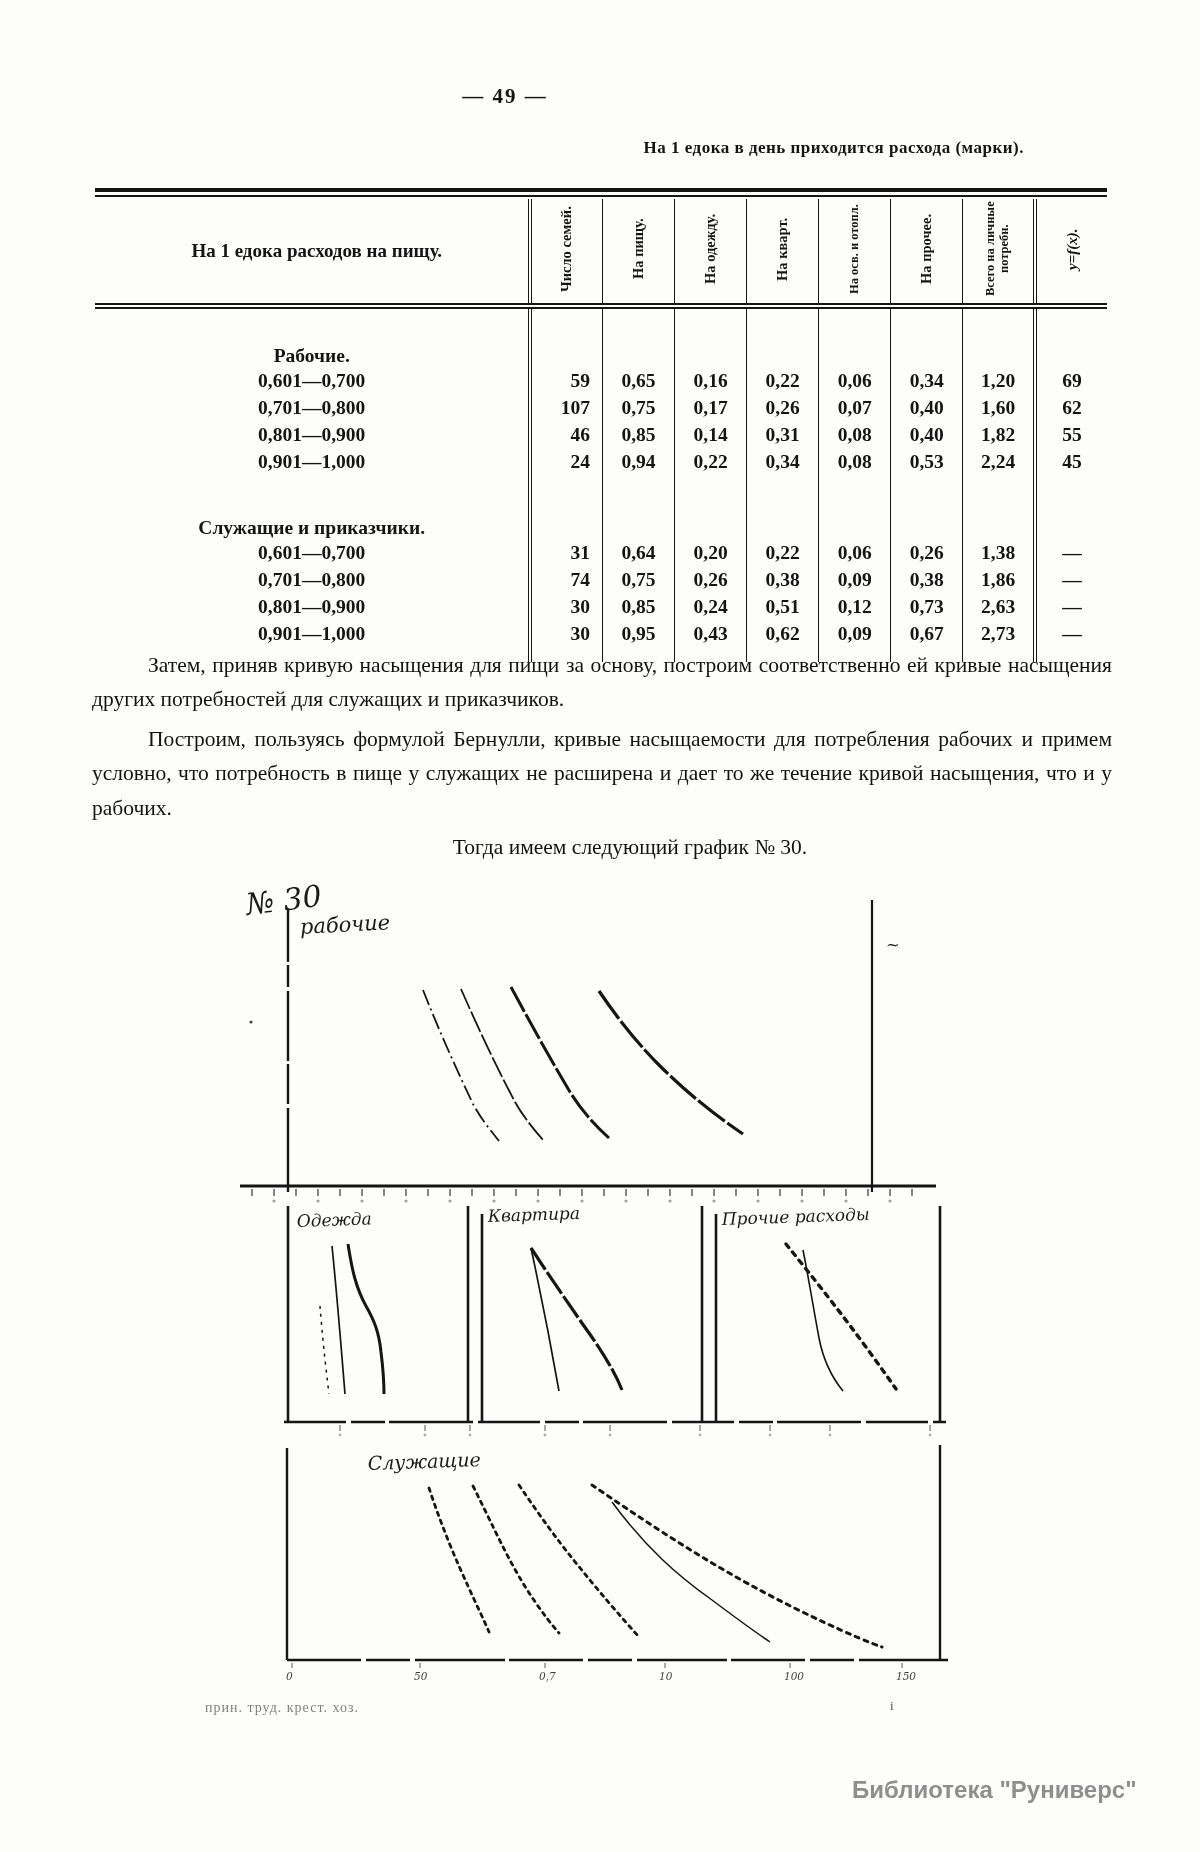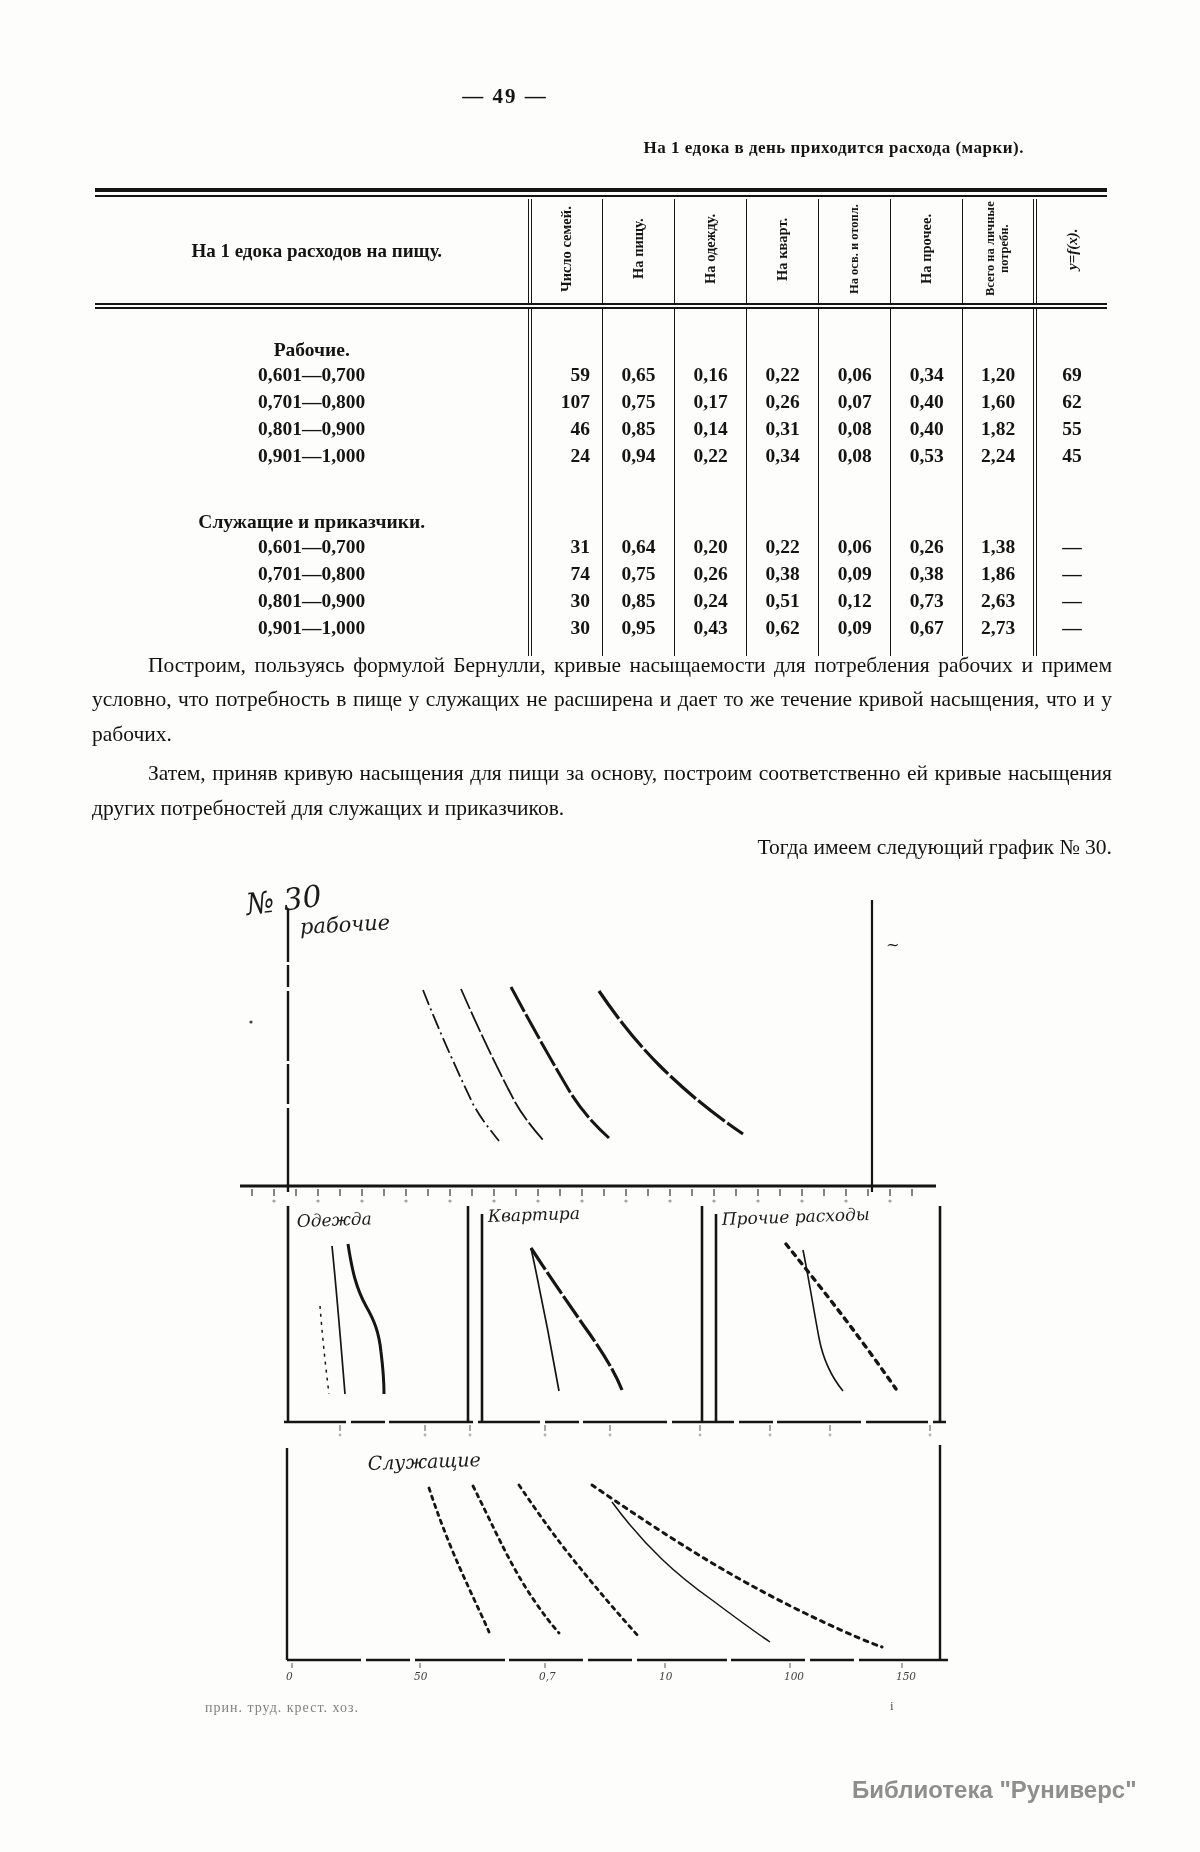--- a/index.html
+++ b/index.html
@@ -24,29 +24,29 @@
   th.rowhead-h{font-size:19px;text-align:center;padding-left:10px;}
   th.rot span{display:inline-block;writing-mode:vertical-rl;transform:rotate(180deg);
     height:96px;line-height:1.1;font-size:14.5px;white-space:normal;}
   th.rot.sm span{font-size:12.5px;height:100px;}
   th.rot.it span{font-style:italic;font-size:15px;}
   .c-sep{border-left:1.6px solid #161616;}
   .c-dbl{border-left:4px double #161616;}
   tbody td{height:27px;font-size:19.5px;font-weight:600;text-align:center;padding:0;}
   tbody td.num{text-align:right;padding-right:12px;}
   td.rowhead{text-align:center;}
-  tr.group-row td{height:34px;padding-top:18px;font-weight:700;vertical-align:bottom;}
+  tr.group-row td{height:34px;padding-top:24px;font-weight:700;vertical-align:bottom;}
   tr.group-row.gap td{padding-top:30px;}
   tr.spacer td{height:15px;}
 
   
   .paras{position:absolute;top:648px;left:92px;width:1020px;
     font-size:21.5px;line-height:1.6;text-align:justify;color:#121212;}
   .paras p{margin:0 0 5px 0;text-indent:56px;font-weight:500;}
-  .paras p:last-child{text-align:right;}
+  .paras p:last-child{text-align:center;}
 
   
   svg.fig{position:absolute;top:870px;left:0;}
   svg.fig path, svg.fig line{stroke:#151515;fill:none;}
   svg.fig text{font-family:"DejaVu Serif",serif;font-style:italic;fill:#1a1a1a;}
   .tick-label{font-family:"DejaVu Serif",serif;font-style:italic;fill:#6a6a6a;}
 
   .footnote{position:absolute;top:1700px;left:205px;font-size:14px;color:#737373;
     letter-spacing:1px;opacity:.9;}
   .sig{position:absolute;top:1698px;left:890px;font-size:13px;color:#555;}
@@ -210,22 +210,22 @@
             <td class="c-sep"></td>
             <td class="c-sep"></td>
             <td class="c-sep"></td>
             <td class="c-dbl"></td>
           </tr>
         </tbody>
     </table>
   </div>
 
   <div class="paras">
+    <p>Затем, приняв кривую насыщения для пищи за основу, построим соответственно ей кривые насыщения других потребностей для служащих и приказчиков.</p>
     <p>Построим, пользуясь формулой Бернулли, кривые насыщаемости для потребления рабочих и примем условно, что потребность в пище у служащих не расширена и дает то же течение кривой насыщения, что и у рабочих.</p>
-    <p>Затем, приняв кривую насыщения для пищи за основу, построим соответственно ей кривые насыщения других потребностей для служащих и приказчиков.</p>
     <p>Тогда имеем следующий график № 30.</p>
   </div>
 
   <svg class="fig" width="1200" height="830" viewBox="0 0 1200 830">
 
     <g>
       <text x="246" y="44" font-size="30" transform="rotate(-7 255 35)">№ 30</text>
       <text x="300" y="64" font-size="21" transform="rotate(-3 300 60)">рабочие</text>
 
       <path d="M288,40 V322" stroke-width="2.4" stroke-dasharray="52 3 22 4 70 3 40 4 90 3"></path>

